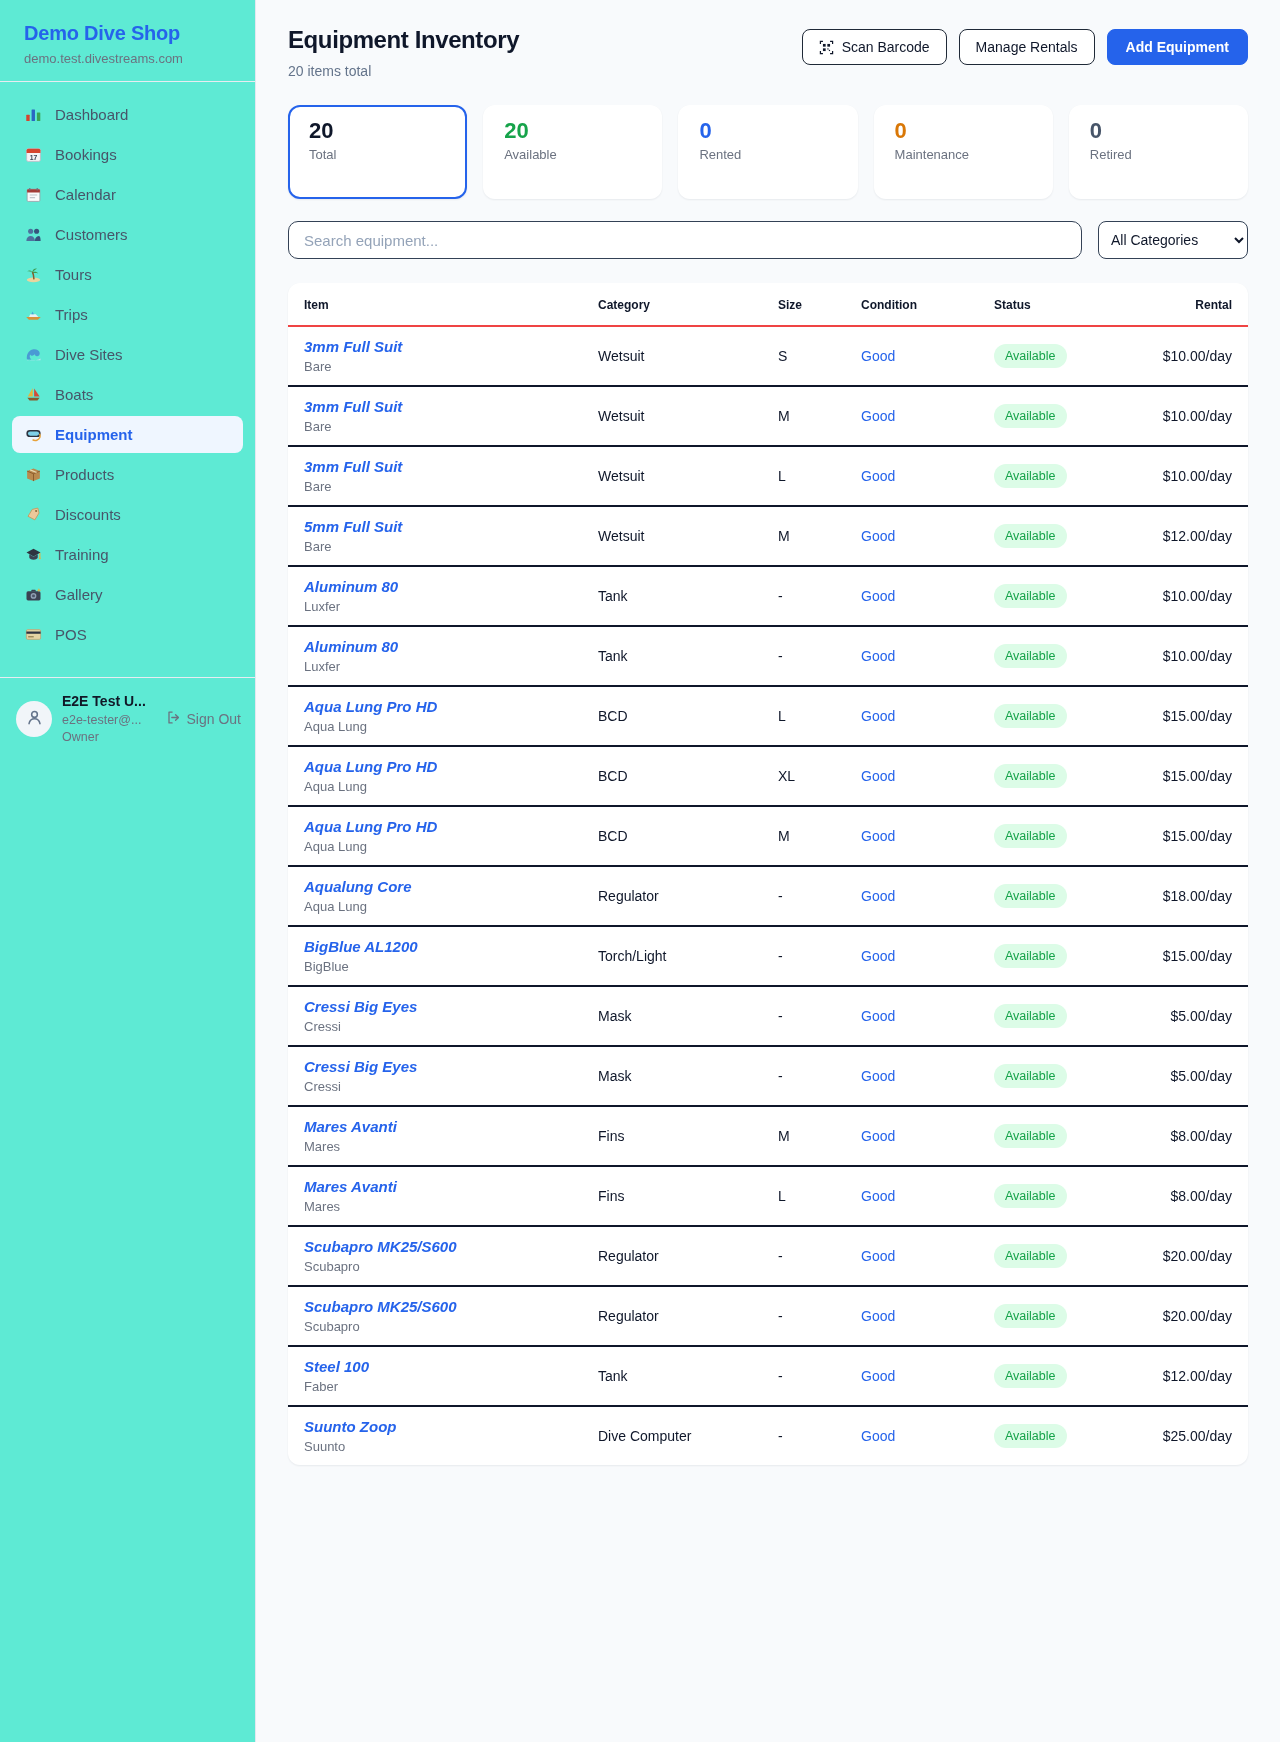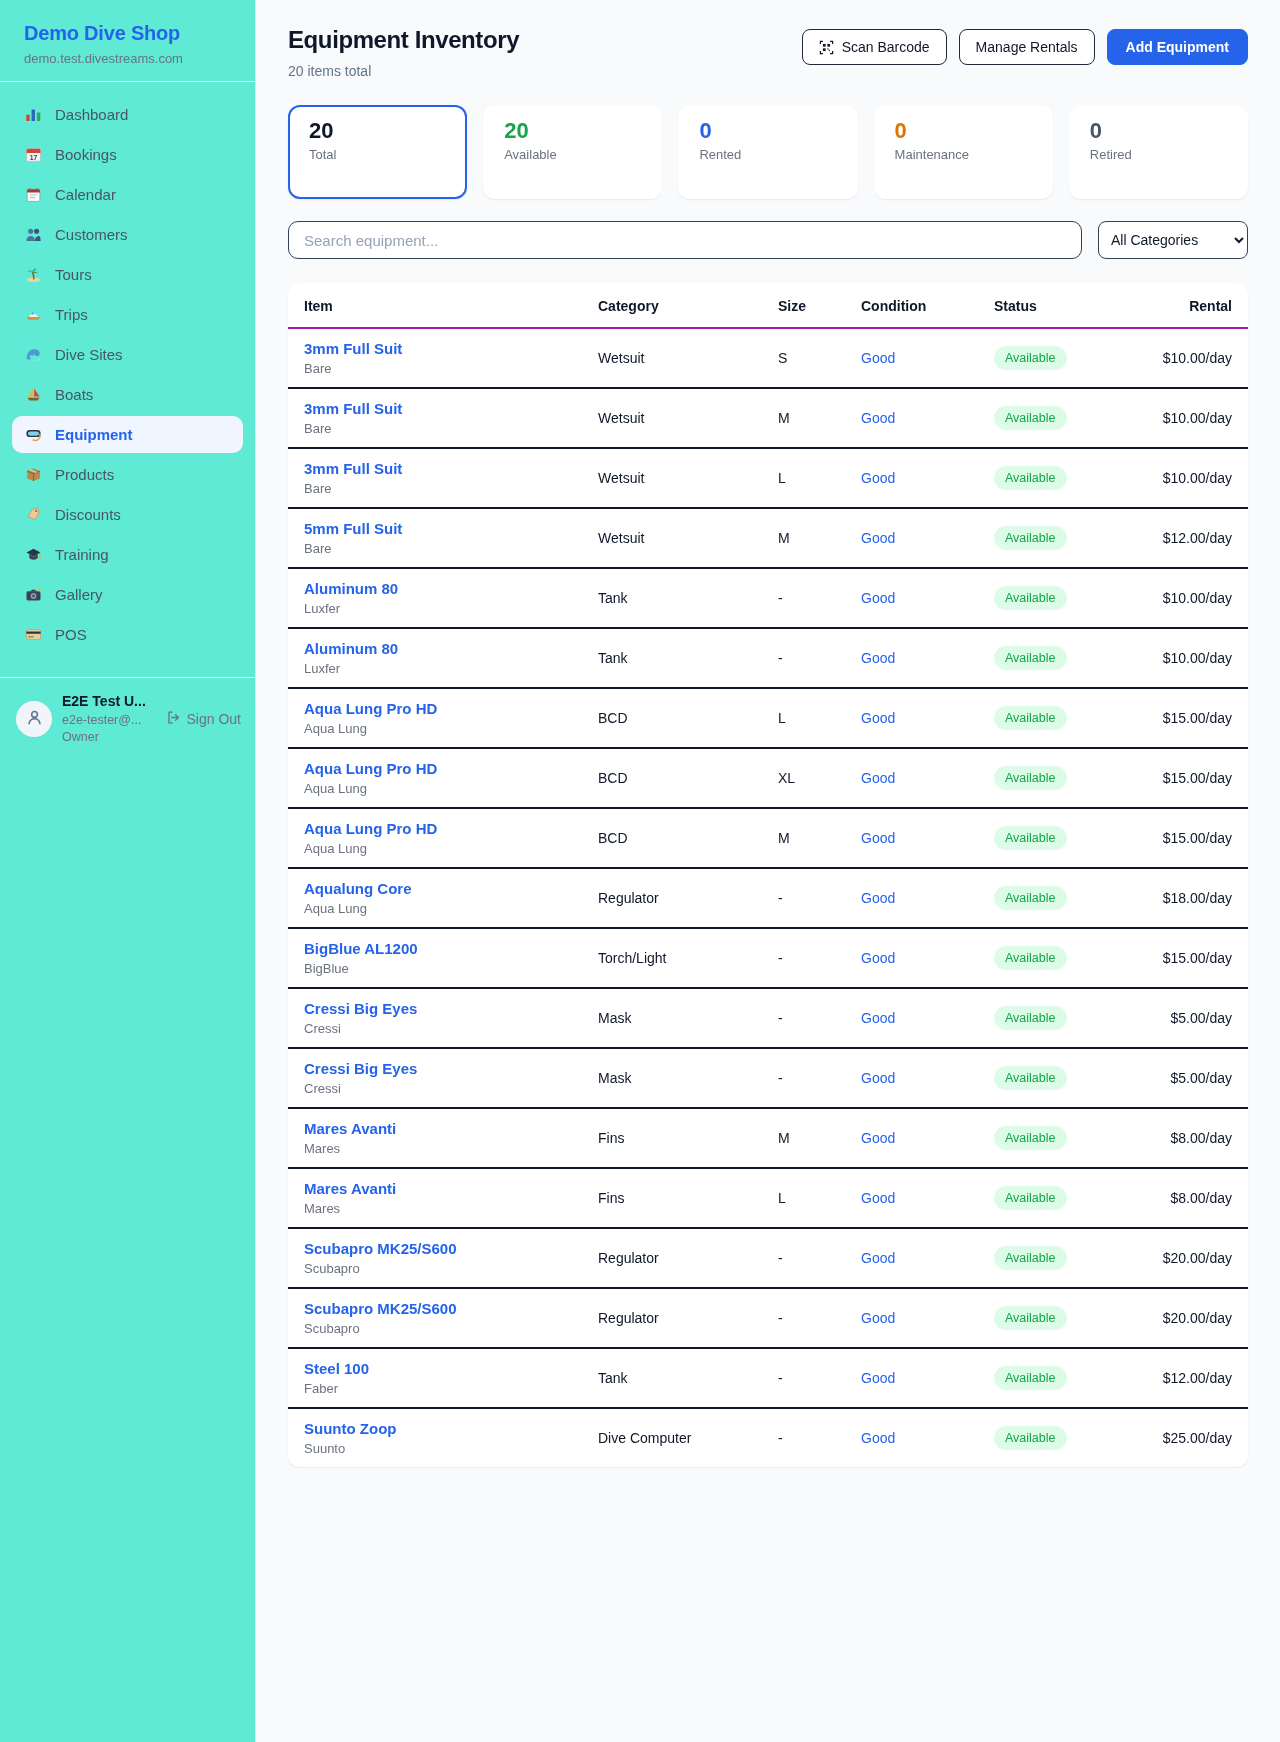--- a/index.html
+++ b/index.html
@@ -10,21 +10,21 @@
     font-family:"Liberation Sans", sans-serif;
     -webkit-font-smoothing:antialiased;
   }
   
   .sidebar { position:absolute; left:0; top:0; bottom:0; width:256px; background:#5eead4; border-right:1px solid #e2e8f0; }
   .brand-block { padding:22px 24px 15px; border-bottom:1px solid #e8ecf1; }
   .brand { color:#2563eb; font-size:20px; font-weight:800; letter-spacing:-0.2px; }
   .brand-domain { color:#6b7280; font-size:13px; margin-top:6px; }
   .nav { padding:14px 12px 0; }
   .nav-item { display:flex; align-items:flex-end; gap:13px; padding:10px 12px; border-radius:8px; font-size:15px; color:#475569; margin-bottom:3px; cursor:pointer; }
-  .nav-item.active { background:#eff6ff; color:#2563eb; font-weight:600;border-radius:10px; }
+  .nav-item.active { background:#eff6ff; color:#2563eb; font-weight:600; }
   .nav-icon { width:18px; height:17px; display:flex; align-items:center; justify-content:center; flex:0 0 18px; }
   .nav-icon svg { width:17px; height:17px; }
   .user-section { margin-top:24px; border-top:1px solid #e8ecf1; padding:15px 14px 15px 16px; display:flex; align-items:center; gap:10px; }
   .avatar { width:36px; height:36px; border-radius:50%; background:#f1f5f9; display:flex; align-items:center; justify-content:center; flex:0 0 36px; }
   .avatar svg { width:19px; height:19px; }
   .user-meta { line-height:1.25; min-width:0; }
   .user-name { font-size:14px; font-weight:700; color:#111827; white-space:nowrap; }
   .user-email, .user-role { font-size:12.5px; color:#6b7280; margin-top:2px; white-space:nowrap; }
   .signout-btn { margin-left:auto; display:flex; align-items:center; gap:6px; color:#6b7280; font-size:14px; cursor:pointer; white-space:nowrap; }
   .signout-btn svg { width:15px; height:15px; }
@@ -45,25 +45,25 @@
   .stat-value { font-size:22px; font-weight:800; line-height:1.2; }
   .stat-label { font-size:13px; color:#6b7280; margin-top:3px; }
 
   .filter-row { display:flex; gap:16px; margin-top:22px; }
   .search-input { flex:1; height:38px; border:1px solid #334155; border-radius:10px; padding:0 15px; font-size:15px; background:#fff; color:#3b82f6; font-family:"Liberation Sans",sans-serif; outline:none; }
   .search-input::placeholder { color:#94a3b8; }
   .category-select { width:150px; height:38px; border:1px solid #334155; border-radius:8px; background:#fff; font-size:14px; padding:0 8px; color:#0f172a; font-family:"Liberation Sans",sans-serif; }
 
   .table-card { margin-top:24px; background:#ffffff; border-radius:12px; box-shadow:0 1px 2px rgba(15,23,42,.07); overflow:hidden; }
   table { width:100%; border-collapse:collapse; }
-  th { text-align:left; font-size:14px; font-weight:700; color:#0f172a; padding:15px 16px 13px; border-bottom:2px solid #a21caf; }
+  th { text-align:left; font-size:12px; font-weight:700; color:#0f172a; padding:15px 16px 13px; border-bottom:2px solid #ef4444; }
   td { padding:11px 16px; border-bottom:2px solid #0f172a; vertical-align:middle; }
   tbody tr:last-child td { border-bottom:none; }
   th.col-rental, td.cell-rental { text-align:right; }
-  .item-name { color:#2563eb; font-size:15px; font-weight:600; cursor:pointer; }
+  .item-name { color:#2563eb; font-size:15px; font-weight:600; cursor:pointer;font-style:italic; }
   .item-brand { color:#6b7280; font-size:13px; margin-top:4px; }
   .cell-cat, .cell-size, .cell-rental { font-size:14px; color:#0f172a; }
   .cell-cond { font-size:14px; color:#2563eb; }
   .status-pill { display:inline-block; background:#dcfce7; color:#16a34a; font-size:12.5px; padding:5px 11px; border-radius:999px; }
 </style>
 </head>
 <body>
 
 <div class="sidebar">
   <div class="brand-block">

